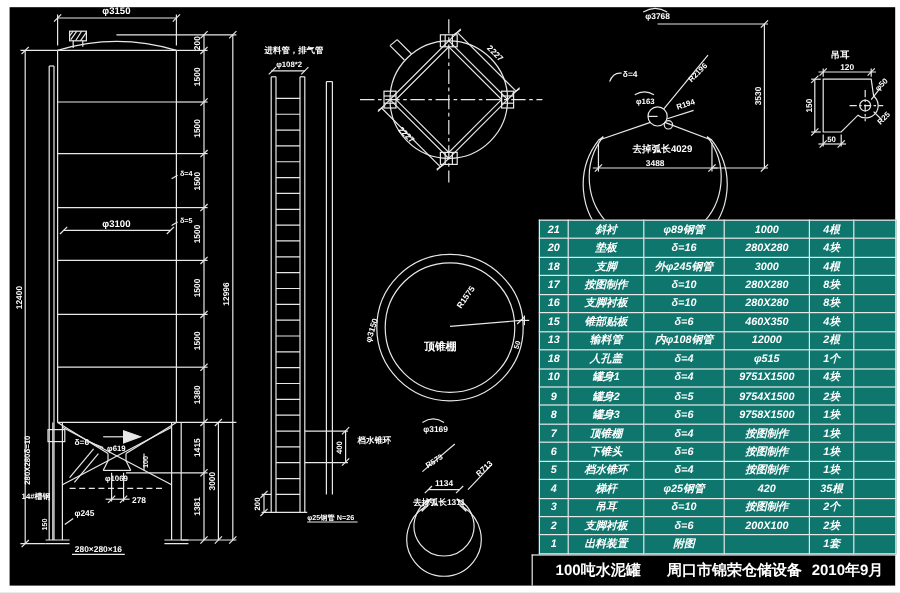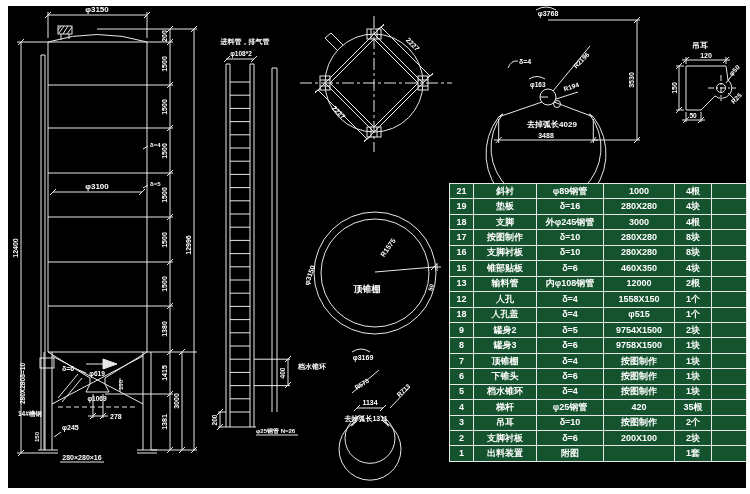--- a/index.html
+++ b/index.html
@@ -3,21 +3,21 @@
 <meta charset="utf-8">
 <style>
   html,body{margin:0;padding:0;background:#fff;}
   .page{position:relative;width:750px;height:494px;background:#fff;outline:1px solid #8a8a8a;overflow:hidden;
         font-family:"Liberation Sans","DejaVu Sans",sans-serif;}
   .canvas{position:absolute;left:8px;top:6px;width:738px;height:482px;background:#000;}
   svg{position:absolute;left:-8px;top:-6px;}
   .lines{stroke:#e8e8e8;stroke-width:1;fill:none;}
   text{fill:#ffffff;stroke:none;font-family:"Liberation Sans","DejaVu Sans",sans-serif;font-weight:bold;}
   .t8{font-size:8px;} .t7{font-size:7px;} .t65{font-size:6.5px;} .t6{font-size:6px;} .t9{font-size:9px;}
-  table.parts{border-collapse:collapse;table-layout:fixed;position:absolute;left:441px;top:177px;width:297px;height:279px;background:#14532d;}
+  table.parts{border-collapse:collapse;table-layout:fixed;position:absolute;left:441px;top:177px;width:297px;height:279px;background:#0f766e;font-style:italic;}
   table.parts td{border:1px solid #e8e8e8;color:#fff;font-weight:bold;font-size:9px;line-height:1;
         text-align:center;padding:0;overflow:hidden;white-space:nowrap;}
   .titlebar{position:absolute;left:435px;top:456px;width:302px;height:25px;border-left:1px solid #e8e8e8;
         border-top:1px solid #e8e8e8;display:flex;align-items:center;color:#fff;font-weight:bold;font-size:12.5px;white-space:nowrap;}
   .titlebar .s1{margin-left:19px;} .titlebar .s2{margin-left:22px;} .titlebar .s3{margin-left:8px;}
 </style>
 </head>
 <body>
 
 <div class="page">
@@ -406,21 +406,21 @@
       <tbody>
           <tr>
             <td>21</td>
             <td>斜衬</td>
             <td>φ89钢管</td>
             <td>1000</td>
             <td>4根</td>
             <td></td>
           </tr>
           <tr>
-            <td>19</td>
+            <td>20</td>
             <td>垫板</td>
             <td>δ=16</td>
             <td>280X280</td>
             <td>4块</td>
             <td></td>
           </tr>
           <tr>
             <td>18</td>
             <td>支脚</td>
             <td>外φ245钢管</td>
@@ -454,36 +454,36 @@
           </tr>
           <tr>
             <td>13</td>
             <td>输料管</td>
             <td>内φ108钢管</td>
             <td>12000</td>
             <td>2根</td>
             <td></td>
           </tr>
           <tr>
-            <td>12</td>
-            <td>人孔</td>
-            <td>δ=4</td>
-            <td>1558X150</td>
-            <td>1个</td>
-            <td></td>
-          </tr>
-          <tr>
             <td>18</td>
             <td>人孔盖</td>
             <td>δ=4</td>
             <td>φ515</td>
             <td>1个</td>
             <td></td>
           </tr>
           <tr>
+            <td>10</td>
+            <td>罐身1</td>
+            <td>δ=4</td>
+            <td>9751X1500</td>
+            <td>4块</td>
+            <td></td>
+          </tr>
+          <tr>
             <td>9</td>
             <td>罐身2</td>
             <td>δ=5</td>
             <td>9754X1500</td>
             <td>2块</td>
             <td></td>
           </tr>
           <tr>
             <td>8</td>
             <td>罐身3</td>
@@ -544,15 +544,20 @@
             <td>1</td>
             <td>出料装置</td>
             <td>附图</td>
             <td></td>
             <td>1套</td>
             <td></td>
           </tr>
         </tbody>
     </table>
 
+    <div class="titlebar">
+      <span class="s1">100吨水泥罐</span>
+      <span class="s2">周口市锦荣仓储设备</span>
+      <span class="s3">2010年9月</span>
+    </div>
 
   </div>
 </div>
 
 </body></html>

